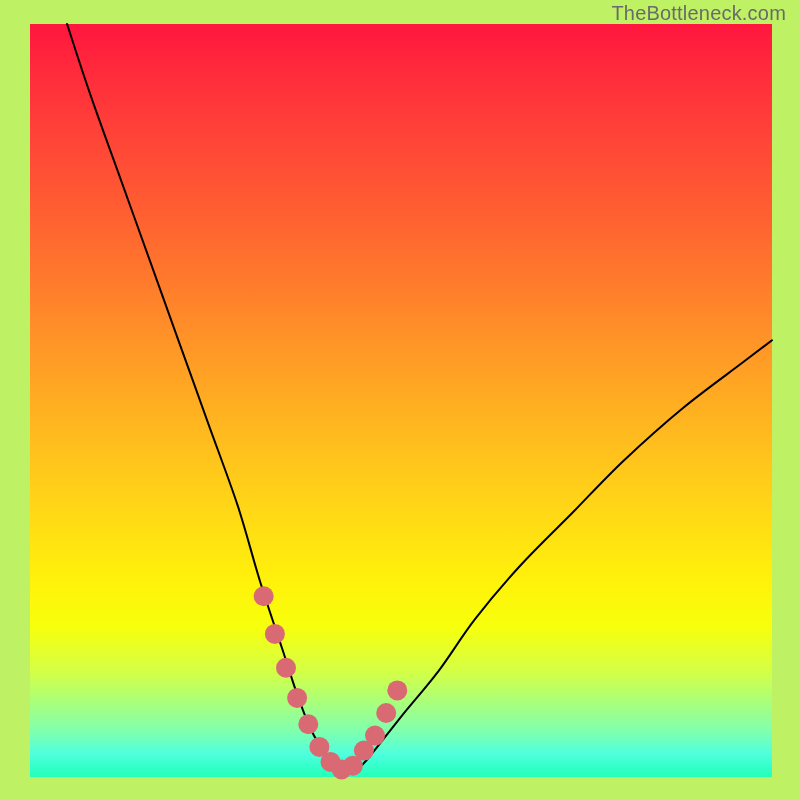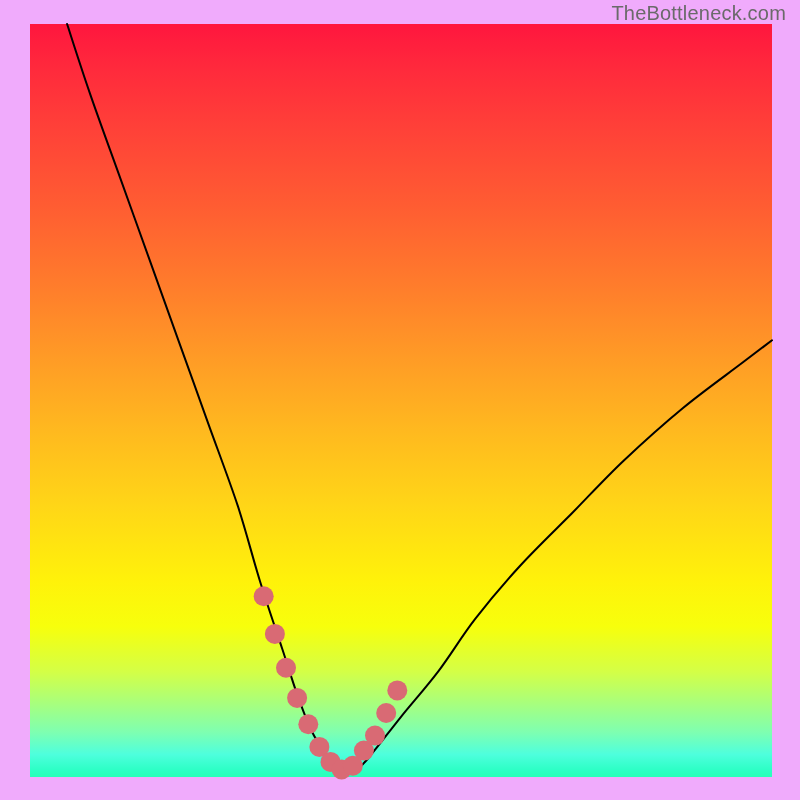--- a/index.html
+++ b/index.html
@@ -8,21 +8,21 @@
     width: 800px;
     height: 800px;
     background: #000;
     overflow: hidden;
     font-family: Arial, Helvetica, sans-serif;
   }
   .stage {
     position: relative;
     width: 800px;
     height: 800px;
-    background: #f0abfc;
+    background: #bef264;
   }
   .gradient {
     position: absolute;
     background: linear-gradient(
       to bottom,
       #ff163e 0%,
       #ff2a3c 6%,
       #ff4138 14%,
       #ff5c32 24%,
       #ff7a2c 34%,

